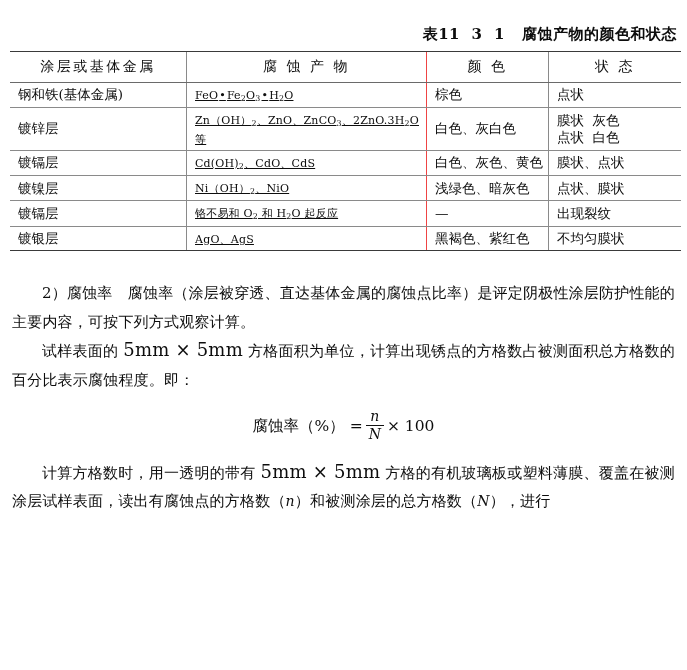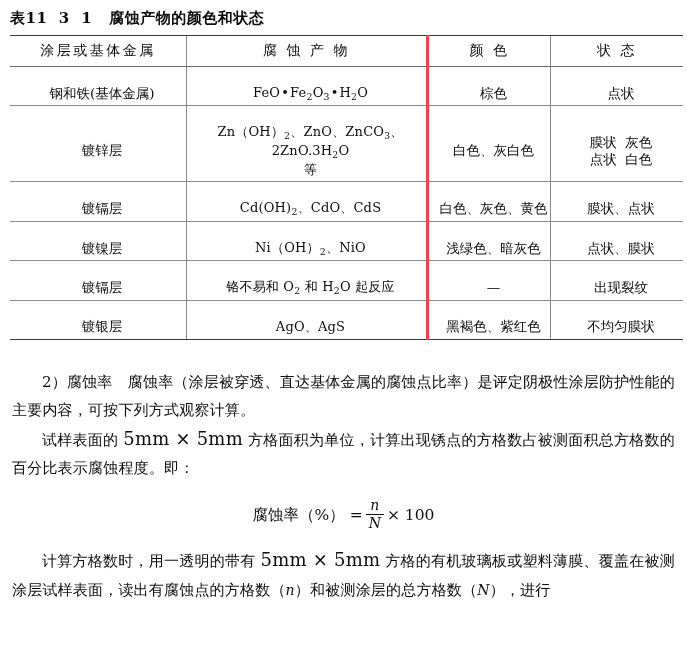--- a/index.html
+++ b/index.html
@@ -17,67 +17,68 @@
   .page {
     position: relative;
     width: 687px;
     height: 670px;
     box-sizing: border-box;
     padding: 0 10px;
   }
 
   
   .table-title {
-    text-align: left;
+    text-align: right;
     font-size: 15px;
     font-weight: bold;
     letter-spacing: 0.5px;
-    padding-top: 9px;
+    padding-top: 25px;
     padding-bottom: 7px;
     white-space: pre;
   }
 
   
   table.corrosion {
     width: 668px;
     border-collapse: collapse;
     font-size: 13.5px;
     margin: 0 0 0 0;
     table-layout: fixed;
   }
   table.corrosion td, table.corrosion th {
     border-bottom: 1px solid #8a8a8a;
     vertical-align: middle;
-    padding: 17px 0 3px 8px;
+    padding: 3px 0 3px 8px;
     font-weight: normal;
-    text-align: center;
+    text-align: left;
     line-height: 1.28;
   }
   table.corrosion thead th {
     border-top: 1.6px solid #3a3a3a;
     border-bottom: 1px solid #6a6a6a;
     text-align: center;
     font-size: 14px;
     letter-spacing: 2.5px;
     padding: 6px 0 6px 0;
   }
   table.corrosion tbody tr:last-child td {
     border-bottom: 1.6px solid #3a3a3a;
   }
   table.corrosion .c1 { width: 176px; }
   table.corrosion .c2 { width: 239px; border-left: 1px solid #8a8a8a; }
-  table.corrosion .c3 { width: 121px; border-left: 3px solid #ef4444; }
+  table.corrosion .c3 { width: 121px; border-left: 1px solid #ef4444; }
   table.corrosion .c4 { width: 132px; border-left: 1px solid #8a8a8a; }
 
   .formula-cell {
     font-family: "DejaVu Serif", "Liberation Serif", serif;
   }
   .formula-cell .fm {
-    font-size: 13px;
+    font-size: 11px;
     letter-spacing: 0.2px;
+    text-decoration: underline;
   }
   sub { font-size: 0.72em; vertical-align: -0.28em; }
   .dot { padding: 0 1px; }
 
   .state-two {
     display: block;
     white-space: pre;
   }
 
   

